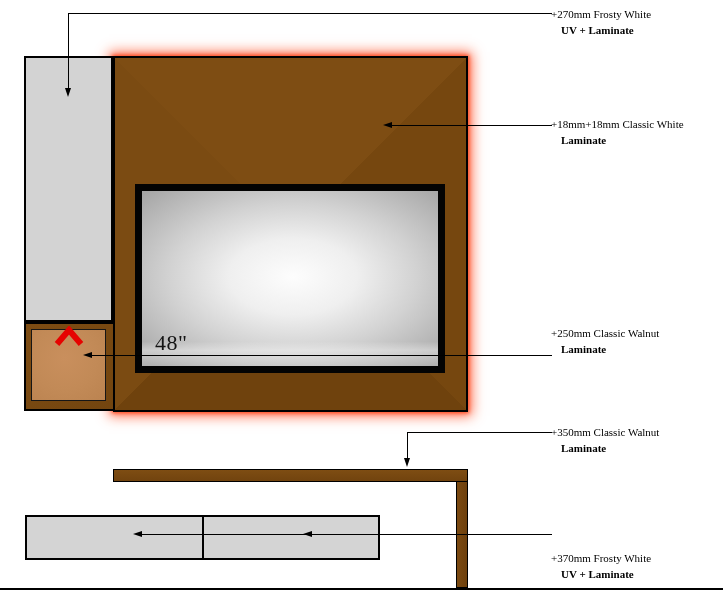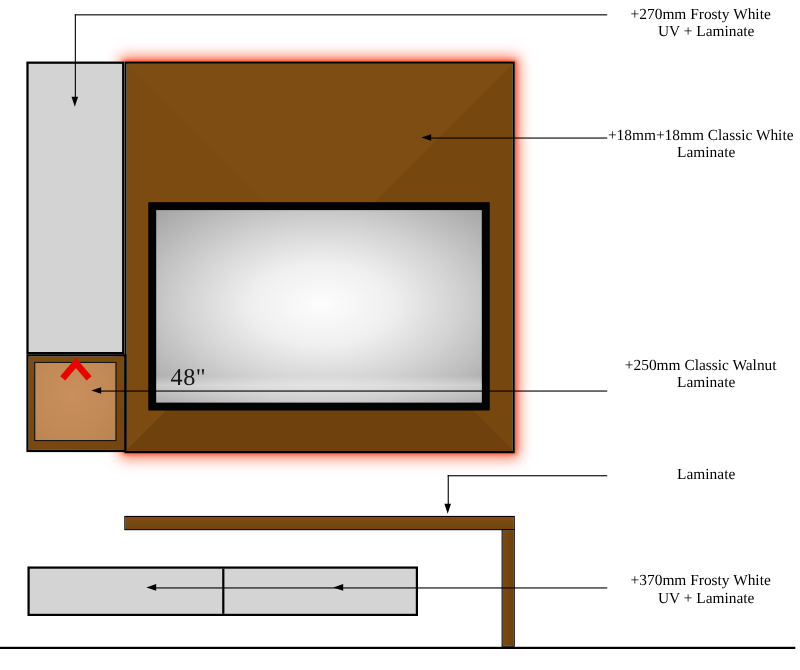--- a/index.html
+++ b/index.html
@@ -70,23 +70,23 @@
 
   
   .lh{height:1px;background:#000;z-index:5;}
   .lv{width:1px;background:#000;z-index:5;}
   .arr-left{width:0;height:0;border-top:3px solid transparent;border-bottom:3px solid transparent;
     border-right:9px solid #000;z-index:5;}
   .arr-down{width:0;height:0;border-left:3px solid transparent;border-right:3px solid transparent;
     border-top:9px solid #000;z-index:5;}
 
   
-  .ann{left:551px;width:172px;font-size:14px;line-height:16px;z-index:5;white-space:nowrap;text-align:center;}
-  .ann .l2{padding-left:10px;}
-  .ann1{top:6px;} .ann2{top:116px;} .ann3{top:325px;} .ann4{top:424px;} .ann5{top:521px;}
+  .ann{left:551px;width:172px;font-size:11px;line-height:16px;z-index:5;white-space:nowrap;}
+  .ann .l2{padding-left:10px;font-weight:bold;}
+  .ann1{top:6px;} .ann2{top:116px;} .ann3{top:325px;} .ann4{top:424px;} .ann5{top:550px;}
 </style>
 </head>
 <body>
 
 <div class="canvas">
 
   <div class="abs walnut-panel"></div>
   <div class="abs gray-panel"></div>
 
   <div class="abs tv">
@@ -132,20 +132,21 @@
   </div>
   <div class="abs ann ann2">
     <div>+18mm+18mm Classic White</div>
     <div class="l2">Laminate</div>
   </div>
   <div class="abs ann ann3">
     <div>+250mm Classic Walnut</div>
     <div class="l2">Laminate</div>
   </div>
   <div class="abs ann ann4">
+    <div>+350mm Classic Walnut</div>
     <div class="l2">Laminate</div>
   </div>
   <div class="abs ann ann5">
     <div>+370mm Frosty White</div>
     <div class="l2">UV + Laminate</div>
   </div>
 
 </div>
 
 </body></html>

